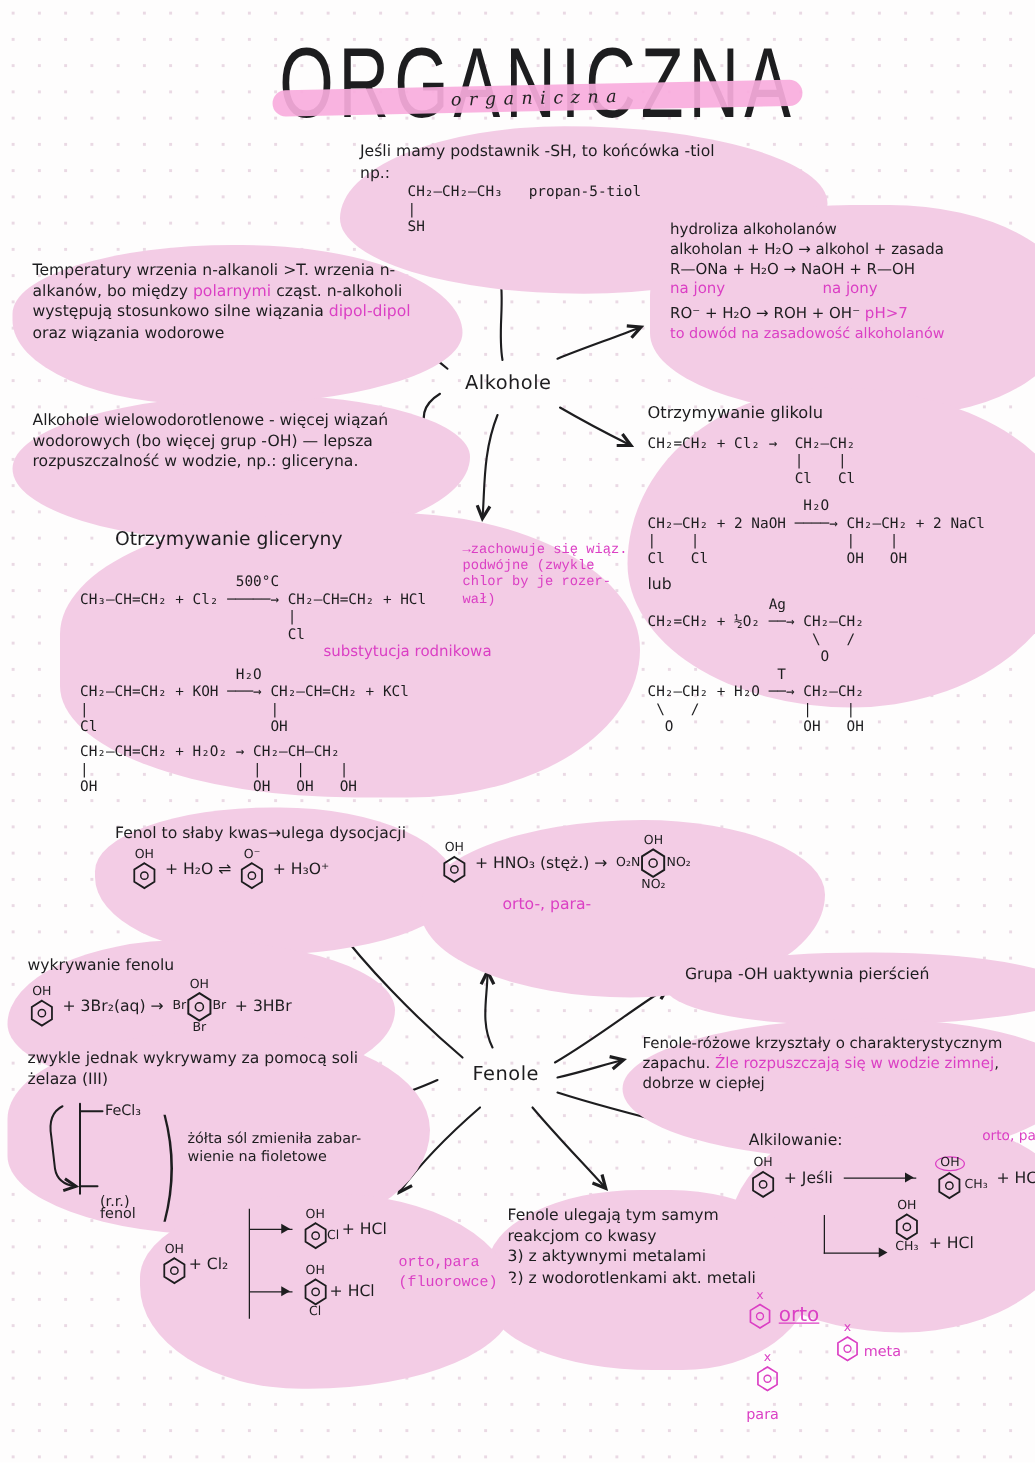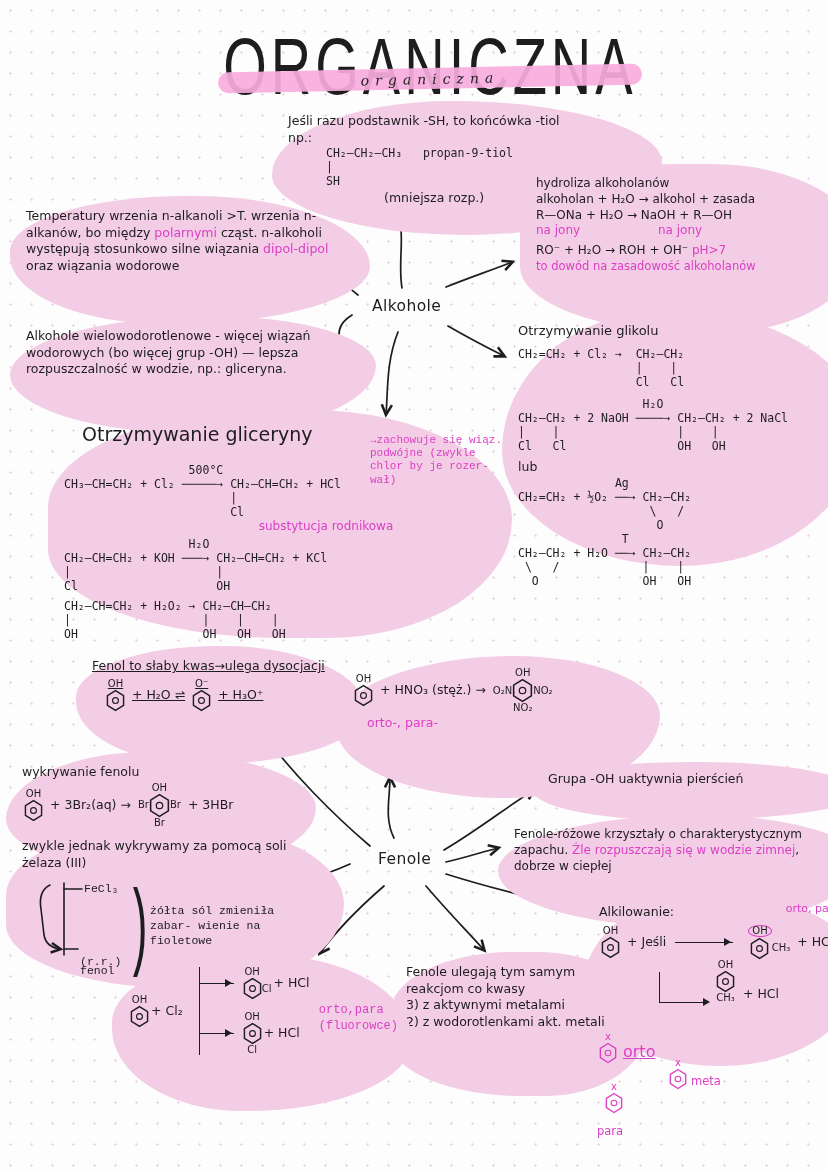--- a/index.html
+++ b/index.html
@@ -31,21 +31,21 @@
   .ring .rb{grid-column:2;grid-row:3;font-size:10px;}
   .circled{border:1.5px solid #db3fc4;border-radius:50%;padding:0 3px;}
   .branch{position:relative;width:46px;height:30px;border-left:1.7px solid #1d1d1f;border-bottom:1.7px solid #1d1d1f;margin-left:60px;}
   .branch::after{content:"";position:absolute;right:-8px;bottom:-4.3px;border:4px solid transparent;border-left:7px solid #1d1d1f;}
   .harrow{position:relative;width:58px;height:0;border-top:1.7px solid #1d1d1f;margin:0 8px 0 4px;}
   .harrow::after,.armline::after{content:"";position:absolute;right:-2px;top:-4.6px;border:4px solid transparent;border-left:7px solid #1d1d1f;}
   .fork{display:flex;flex-direction:column;gap:12px;border-left:1.7px solid #1d1d1f;margin-left:16px;padding-left:0;}
   .arm{display:flex;align-items:center;}
   .armline{position:relative;width:34px;height:0;border-top:1.7px solid #1d1d1f;margin-right:7px;}
   .arrows-overlay{position:absolute;left:0;top:0;pointer-events:none;}
-  .fe-wrap{position:relative;height:96px;margin-top:6px;font-size:12px;font-family:Liberation Mono, monospace;}
+  .fe-wrap{position:relative;height:96px;margin-top:6px;font-size:12px;}
   .fe-paren{position:absolute;left:104px;top:-8px;font-size:96px;font-weight:100;transform:scaleX(.45);transform-origin:left top;color:#1d1d1f;}
   .sk{position:absolute;font-size:11.5px;}
 </style>
 </head>
 <body>
 
 <div class="page">
 
   <svg width="0" height="0" style="position:absolute">
     <defs>
@@ -83,26 +83,25 @@
   <div class="title-wrap">
     <h1 class="title-main">ORGANICZNA</h1>
     <div class="title-band">
       <span class="title-script">organiczna</span>
     </div>
   </div>
 
   <span class="center-label" style="left:372px;top:297px;">Alkohole</span>
 
   <div class="blob r1" style="left:272px;top:101px;width:358px;height:110px;">
-    <div>Jeśli razu podstawnik -SH, to końcówka -tiol</div>
+    <div>Jeśli mamy podstawnik -SH, to końcówka -tiol</div>
     <div>np.:</div>
-    <div class="mono" style="margin-left:38px;">CH₂—CH₂—CH₃   propan-9-tiol
+    <div class="mono" style="margin-left:38px;">CH₂—CH₂—CH₃   propan-5-tiol
 |
 SH</div>
-    <div style="margin:2px 0 0 96px;">(mniejsza rozp.)</div>
   </div>
 
   <div class="blob r2" style="left:520px;top:164px;width:308px;height:144px;font-size:12px;">
     <div>hydroliza alkoholanów</div>
     <div>alkoholan + H₂O → alkohol + zasada</div>
     <div>R—ONa + H₂O  →  NaOH + R—OH</div>
     <div class="pink">
       <span>na jony</span>
       <span style="margin-left:74px;">na jony</span>
     </div>
@@ -135,42 +134,42 @@
 CH₂=CH₂ + ½O₂ ──→ CH₂—CH₂
                    \   /
                     O</div>
     <div class="mono">               T
 CH₂—CH₂ + H₂O ──→ CH₂—CH₂
  \   /            |    |
   O               OH   OH</div>
   </div>
 
   <div class="blob r2" style="left:48px;top:410px;width:432px;height:204px;">
-    <div style="font-size:19px;margin-left:18px;">Otrzymywanie gliceryny</div>
+    <div style="font-size:15px;margin-left:28px;">Otrzymywanie gliceryny</div>
     <div class="mono" style="margin-top:16px;">                  500°C
 CH₃—CH=CH₂ + Cl₂ ─────→ CH₂—CH=CH₂ + HCl
                         |
                         Cl</div>
     <div class="pink prel" style="position:absolute;right:6px;top:24px;width:136px;font-size:11px;line-height:1.2;">→zachowuje się wiąz.
 podwójne (zwykle
 chlor by je rozer-
 wał)</div>
     <div class="pink" style="margin:0 0 2px 92px;font-size:12px;text-align:center;">substytucja rodnikowa</div>
     <div class="mono">                  H₂O
 CH₂—CH=CH₂ + KOH ───→ CH₂—CH=CH₂ + KCl
 |                     |
 Cl                    OH</div>
     <div class="mono" style="margin-top:6px;">CH₂—CH=CH₂ + H₂O₂ → CH₂—CH—CH₂
 |                   |    |    |
 OH                  OH   OH   OH</div>
   </div>
 
   <span class="center-label" style="left:378px;top:850px;">Fenole</span>
 
-  <div class="blob r3" style="left:76px;top:646px;width:258px;height:94px;text-decoration:underline;">
+  <div class="blob r3" style="left:76px;top:646px;width:258px;height:94px;">
     <div>Fenol to słaby kwas→ulega dysocjacji</div>
     <div class="eq" style="margin:4px 0 0 12px;">
       <span class="ring">
         <span class="rt">OH</span>
         <svg width="19" height="23">
             <use href="#hex"></use>
           </svg>
       </span>
       <span>+ H₂O  ⇌</span>
       <span class="ring">
@@ -196,21 +195,21 @@
         <span class="rt">OH</span>
         <span class="rl">O₂N</span>
         <svg width="21" height="25">
             <use href="#hex"></use>
           </svg>
         <span class="rr">NO₂</span>
         <span class="rb">NO₂</span>
       </span>
     </div>
     <div style="display:flex;align-items:flex-start;margin-top:2px;">
-      <div class="pink" style="margin-left:15px;">orto-, para-</div>
+      <div class="pink" style="margin-left:50px;">orto-, para-</div>
     </div>
   </div>
 
   <div class="blob r1" style="left:6px;top:752px;width:278px;height:98px;">
     <div>wykrywanie fenolu</div>
     <div class="eq" style="margin-top:2px;">
       <span class="ring">
         <span class="rt">OH</span>
         <svg width="19" height="23">
             <use href="#hex"></use>

